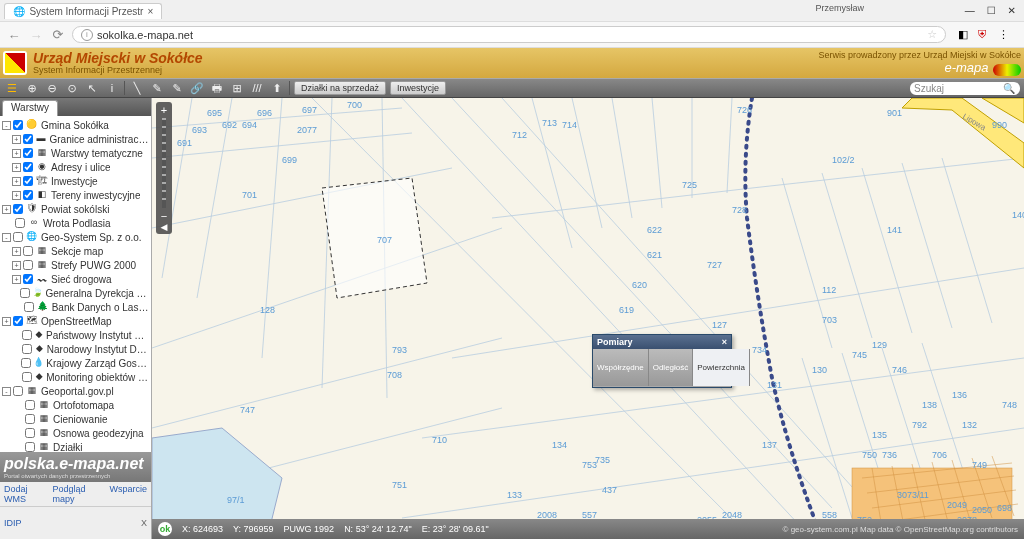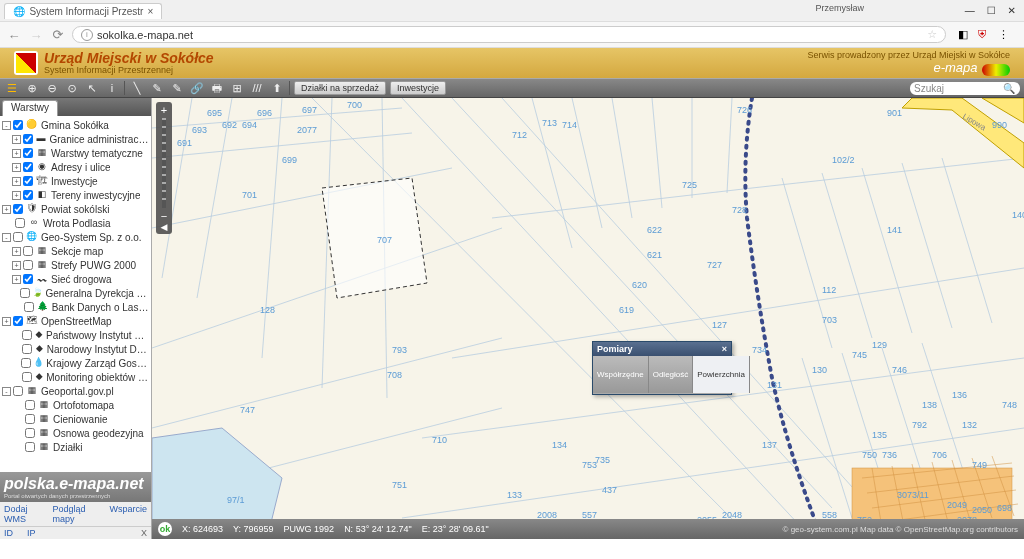--- a/index.html
+++ b/index.html
@@ -11,21 +11,21 @@
 .win-controls { margin-left: auto; display: flex; gap: 12px; padding-right: 8px; color: #333; }
 .addr-bar { height: 26px; background: #f7f7f7; display: flex; align-items: center; padding: 0 6px; gap: 6px; border-bottom: 1px solid #ddd;}
 .nav-btn { width: 16px; height: 16px; color: #888; font-size: 13px; text-align:center;}
 .url-box { flex: 1; background: #fff; border: 1px solid #ccc; border-radius: 10px; padding: 1px 8px; font-size: 11px; color: #333; display:flex; align-items:center; gap:4px;}
 .info-icon { width:12px; height:12px; border:1px solid #999; border-radius:50%; font-size:8px; text-align:center; line-height:10px; color:#999;}
 .star { color:#ccc; margin-left:auto;}
 .ext-icons { display:flex; gap:6px; align-items:center; padding:0 6px;}
 .ext-icons span { width:14px; height:14px; font-size:11px;}
 
 
-.app-header { height: 30px; background: linear-gradient(#e6c566, #d4a83f); display: flex; align-items: center; padding: 0 14px; color: #b34700; }
+.app-header { height: 30px; background: linear-gradient(#e6c566, #d4a83f); display: flex; align-items: center; padding: 0 3px; color: #b34700; }
 .logo { width: 24px; height: 24px; background: #fff; border-radius: 3px; margin-right: 6px; position:relative;}
 .logo::before{content:"";position:absolute;inset:2px;background:linear-gradient(45deg,#ffe600 50%,#c00 50%);}
 .header-text h1 { font-size: 14px; font-style: italic; font-weight: bold; color: #b34700; line-height: 1;}
 .header-text .sub { font-size: 9px; color: #7a5200; }
 .header-right { margin-left: auto; text-align: right; font-size: 9px; color: #7a5200;}
 .emapa { font-size: 13px; font-style: italic; color:#fff;}
 .emapa-logo { display:inline-block; width:28px; height:12px; background:linear-gradient(90deg,#c00,#ee0,#0c0); border-radius:6px; vertical-align:middle; margin-left:2px;}
 
 
 .toolbar { height: 20px; background: linear-gradient(#888, #666); display: flex; align-items: center; padding: 0 4px; gap: 4px; border-top: 1px solid #aaa; border-bottom:1px solid #444;}
@@ -44,42 +44,42 @@
 .tree-item { display: flex; align-items: center; gap: 2px; padding: 1px 0; white-space:nowrap;}
 .tree-item .exp { width:9px; height:9px; border:1px solid #888; font-size:7px; text-align:center; line-height:7px; color:#555; cursor:pointer;}
 .tree-item .chk { width:10px; height:10px;}
 .tree-item .layer-icon { width:14px; height:12px; font-size:9px; text-align:center;}
 .tree-item .lbl { font-size:10px; overflow:hidden; text-overflow:ellipsis;}
 .ind-0{padding-left:0px;} .ind-1{padding-left:10px;}
 .sb-footer { background: linear-gradient(#999,#777); padding: 3px 4px; color:#fff; }
 .polska-logo { font-size: 16px; font-style: italic; font-weight:bold; color:#fff;}
 .polska-sub { font-size:6px; color:#ddd;}
 .sb-links { display:flex; gap:6px; font-size:9px; color:#2a5db0; padding:2px 4px; background:#eee;}
-.sb-bottom { display:flex; gap:14px; font-size:9px; color:#2a5db0; padding:1px 4px; background:#eee; border-top:1px solid #ccc;justify-content:space-between;}
+.sb-bottom { display:flex; gap:0; font-size:9px; color:#2a5db0; padding:11px 4px; background:#eee; border-top:1px solid #ccc;justify-content:space-between;}
 .sb-bottom .x { margin-left:auto; color:#666;}
 
 
 .map { flex:1; position: relative; background: #f7f4e9; overflow:hidden;}
 .zoom-slider { position:absolute; left:4px; top:4px; width:16px; background:rgba(80,80,80,0.9); border-radius:3px; padding:2px; z-index:10;}
 .zoom-slider .zbtn { color:#fff; font-size:11px; text-align:center; cursor:pointer;}
 .zoom-slider .track { width:4px; height:90px; background:#555; margin:2px auto; position:relative;}
 .zoom-slider .track .dot{width:4px;height:2px;background:#aaa;margin-bottom:6px;}
 .zoom-slider .arrow { color:#fff; font-size:9px; text-align:center;}
 
 .map svg { position:absolute; inset:0; width:100%; height:100%;}
 .parcel-num { font-size:9px; fill:#5b9bd5; }
 .road-num { font-size:8px; fill:#888;}
 .sel-parcel { fill:rgba(255,255,255,0.6); stroke:#333; stroke-dasharray:4,3; stroke-width:1;}
 .thick-line { stroke:#3a4a8a; stroke-width:4; stroke-dasharray:2,6; fill:none; stroke-linecap:round;}
 .road-yellow{fill:#ffe87a; stroke:#c0a000; stroke-width:1;}
 .water{fill:#cde5f0; stroke:#9ac;}
 .building{fill:#f5c27a; stroke:#d09040; stroke-width:0.5;}
 
 
-.dialog { position:absolute; left:440px; top:243px; width:140px; background:#eef0f3; border:1px solid #2a4a6a; box-shadow:2px 2px 4px rgba(0,0,0,0.3); font-size:9px; z-index:20;}
+.dialog { position:absolute; left:440px; top:236px; width:140px; background:#eef0f3; border:1px solid #2a4a6a; box-shadow:2px 2px 4px rgba(0,0,0,0.3); font-size:9px; z-index:20;}
 .dialog .dlg-title { background:linear-gradient(#5a7090,#3a5070); color:#fff; padding:2px 4px; font-weight:bold; display:flex;}
 .dlg-title .close { margin-left:auto; cursor:pointer;}
 .dlg-tabs { display:flex; background:#ddd; border-bottom:1px solid #aaa;}
 .dlg-tab { padding:14px 4px; font-size:8px; background:linear-gradient(#bbb,#999); color:#fff; border-right:1px solid #888; cursor:pointer;}
 .dlg-tab.active { background:#eef0f3; color:#333;}
 .dlg-body { background:#fff; padding:4px; min-height:56px;}
 .dlg-body .link { color:#2a5db0; cursor:pointer;}
 
 
 .status { position:absolute; bottom:0; left:0; right:0; height:20px; background:linear-gradient(#888,#666); color:#fff; font-size:9px; display:flex; align-items:center; padding:0 6px; gap:10px; z-index:15;}

